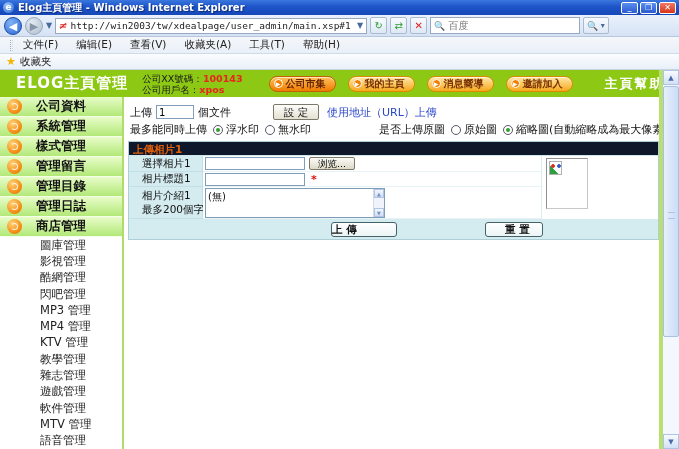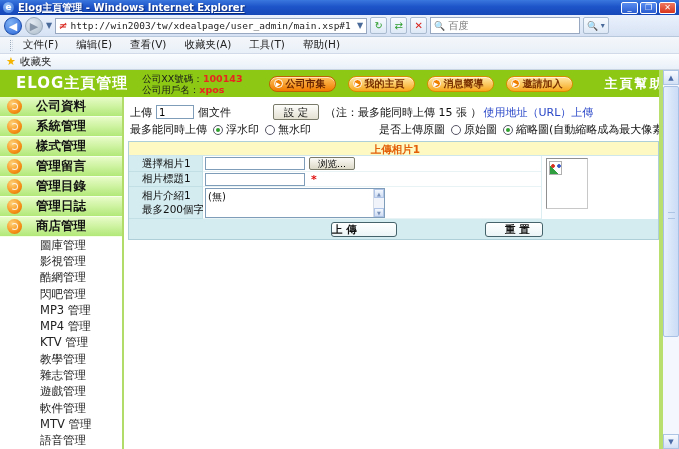--- a/index.html
+++ b/index.html
@@ -6,21 +6,21 @@
   html,body { width:679px; height:449px; overflow:hidden; }
   body { font-family:"DejaVu Sans","Liberation Sans",sans-serif; font-size:11px; background:#fff; }
   #app { position:relative; width:679px; height:449px; overflow:hidden; background:#fff; }
 
   
   .titlebar { position:absolute; left:0; top:0; width:679px; height:15px;
     background:linear-gradient(180deg,#3A77DE 0%,#1D54C8 45%,#1648B8 100%);
     display:flex; align-items:center; padding:0 3px; }
   .ie-logo { width:11px; height:11px; border-radius:50%; background:radial-gradient(circle at 35% 30%,#9CC4F8,#2A6AD8);
     color:#fff; font-size:9px; font-weight:bold; line-height:11px; text-align:center; margin-right:4px; }
-  .win-title { color:#fff; font-size:10px; font-weight:bold; text-shadow:1px 1px 1px #0A2A7A; white-space:nowrap; flex:1;text-decoration:underline; }
+  .win-title { color:#fff; font-size:10px; font-weight:bold; text-shadow:1px 1px 1px #0A2A7A; white-space:nowrap; flex:1; }
   .winbtns { display:flex; gap:2px; }
   .winbtn { width:17px; height:12px; border:1px solid #fff; border-radius:2px; color:#fff; font-size:8px;
     line-height:10px; text-align:center; background:linear-gradient(180deg,#5A8EF0,#2A5CD0); }
   .winbtn.close { background:linear-gradient(180deg,#F07860,#D8341C); }
 
   
   .addrrow { position:absolute; left:0; top:15px; width:679px; height:22px;
     background:linear-gradient(180deg,#EAF1FC,#D6E2F4); border-bottom:1px solid #B8C8DC;
     display:flex; align-items:center; padding:0 4px; gap:3px; }
   .navcircle { width:18px; height:18px; border-radius:50%; text-align:center; line-height:17px; font-size:11px; color:#fff;
@@ -90,22 +90,22 @@
   .note { color:#111; }
   .urllink { color:#2B48C8; margin-left:2px; }
   .crow2 { position:absolute; left:4px; top:25px; width:525px; display:flex; align-items:center; font-size:11px; color:#111; white-space:nowrap; }
   .radio { width:10px; height:10px; border-radius:50%; border:1px solid #556; background:#fff; display:inline-block;
     margin:0 3px 0 6px; position:relative; vertical-align:-2px; flex:none; }
   .radio.checked::after { content:""; position:absolute; left:2px; top:2px; width:4px; height:4px; border-radius:50%; background:#2DA02D; }
   .grp2 { margin-left:68px; display:flex; align-items:center; }
 
   
   .ftable { position:absolute; left:2px; top:44px; width:531px; border:1px solid #AFCFD8; }
-  .fthead { height:14px; background:#fef9c3; color:#E2600A; font-weight:bold; font-size:10.5px; padding:1px 0 0 4px;
-    border-bottom:1px solid #CFE6EB;text-align:center; }
+  .fthead { height:14px; background:#0f172a; color:#E2600A; font-weight:bold; font-size:10.5px; padding:1px 0 0 4px;
+    border-bottom:1px solid #CFE6EB; }
   .ftbody { display:grid; grid-template-columns:74px 338px 1fr; grid-template-rows:16px 15px 32px 20px; }
   .lcell { background:#D4EBEF; border-bottom:1px solid #C2DFE5; border-right:1px solid #C2DFE5;
     display:flex; flex-direction:column; justify-content:center; padding-left:13px; font-size:10.5px; color:#111; white-space:nowrap; }
   .fcell { background:#fff; border-bottom:1px solid #E8F3F6; display:flex; align-items:center; padding-left:2px; }
   .pcell { grid-column:3; grid-row:1 / span 3; background:#fff; border-left:1px solid #DDEEF2; position:relative; }
   .tinput { width:100px; height:13px; border:1px solid #7F9DB9; font-size:10px; font-family:"DejaVu Sans",sans-serif; }
   .browsebtn { width:46px; height:13px; margin-left:4px; background:linear-gradient(#FBFAF6,#DDD9C8); border:1px solid #7A7A6A;
     border-radius:2px; font-size:9.5px; line-height:11px; text-align:center; }
   .reqmark { color:#E01010; font-weight:bold; margin-left:6px; }
   .descwrap { position:relative; width:180px; height:30px; border:1px solid #7F9DB9; background:#fff; }
@@ -267,21 +267,20 @@
   </div>
   <div class="side-border"></div>
 
   <div class="content">
 
     <div class="crow1">
       <span>上傳</span>
       <input class="countinput" value="1" style="">
       <span>個文件</span>
       <div class="setbtn">設 定</div>
-      <span class="note">（注：最多能同時上傳 15 張 ）</span>
       <span class="urllink">使用地址（URL）上傳</span>
     </div>
 
     <div class="crow2">
       <span>最多能同時上傳</span>
       <span class="radio checked"></span>
       <span>浮水印</span>
       <span class="radio"></span>
       <span>無水印</span>
       <span class="grp2">

